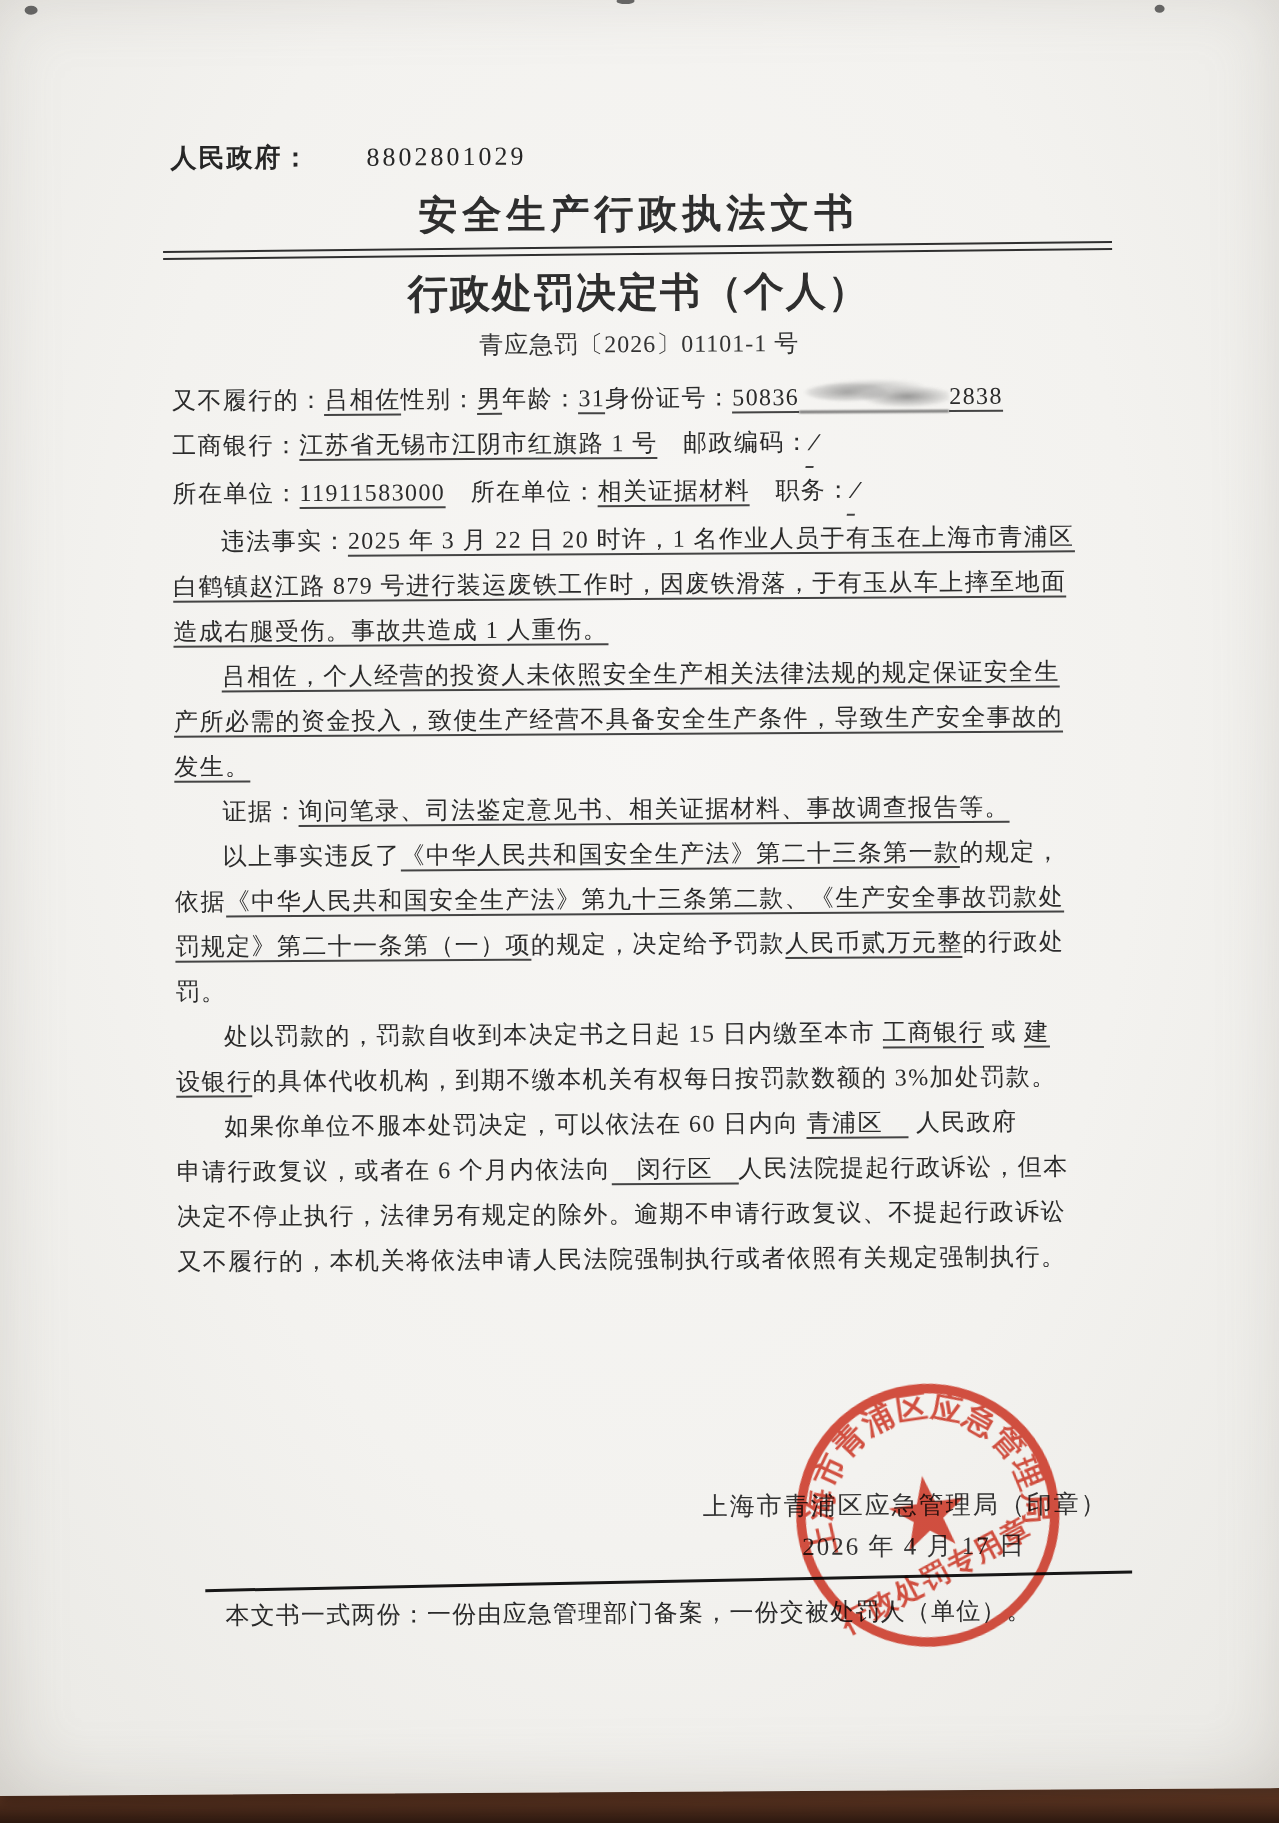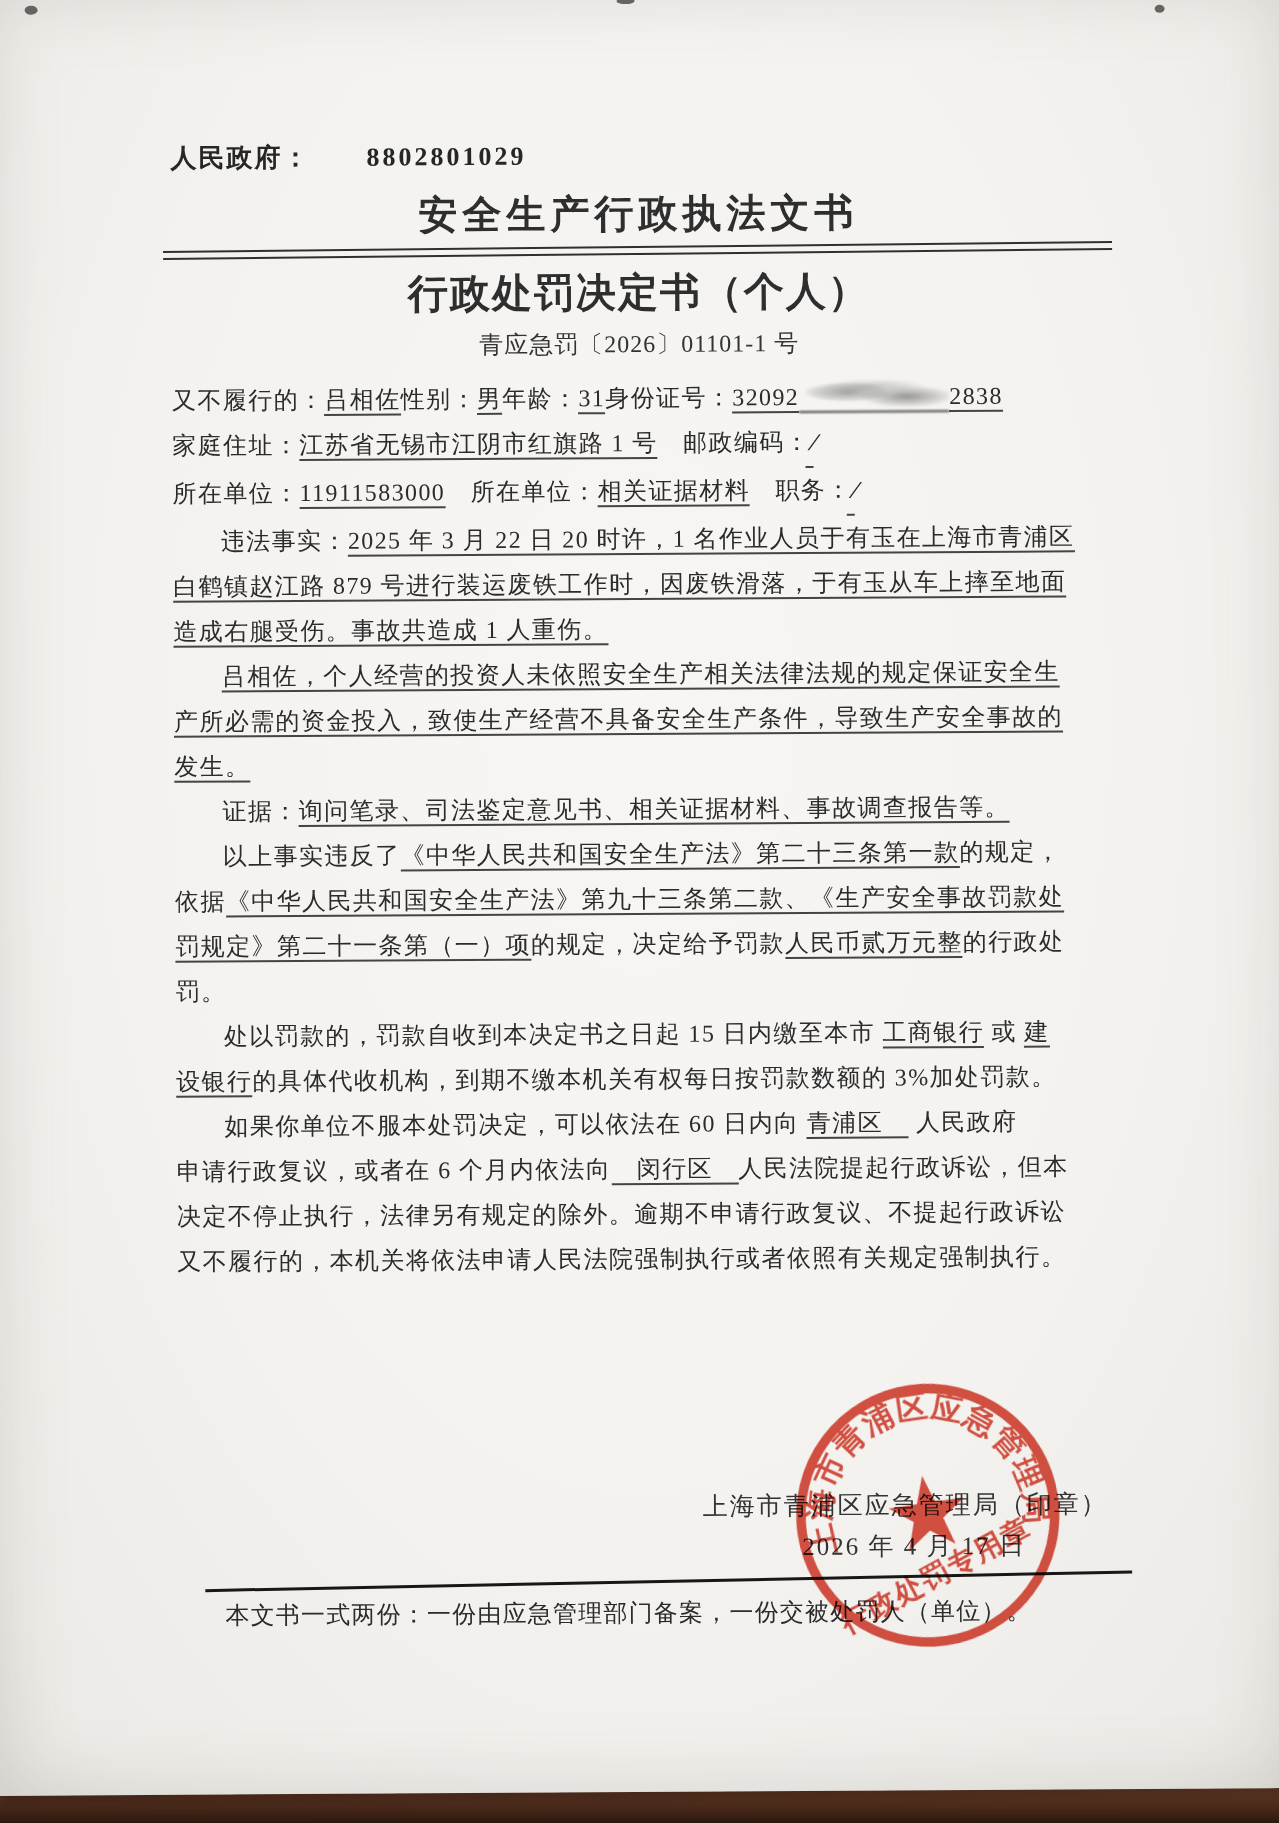--- a/index.html
+++ b/index.html
@@ -9,21 +9,21 @@
   .desk{position:absolute;left:0;bottom:0;width:100%;height:46px;
         background:linear-gradient(180deg,#8a5d44 0%,#5d3623 45%,#2c180f 100%);}
   .paper{position:absolute;left:-8px;top:-10px;width:1296px;height:1802px;
          background:
            radial-gradient(ellipse at 50% 40%, #f7f6f4 0%, #f3f2ef 55%, #ecebe7 90%, #e4e2dd 100%);
          box-shadow:inset 0 0 70px rgba(150,145,138,.28), 0 6px 14px rgba(30,15,8,.55);
          transform:rotate(-0.35deg);transform-origin:50% 50%;}
   .speck{position:absolute;background:#3a3a3a;border-radius:50%;opacity:.75;}
   .content{position:absolute;left:183px;top:0;width:935px;color:#262626;}
   .org-line{margin-top:148px;font-size:26px;font-weight:bold;letter-spacing:2px;white-space:nowrap;}
-  .org-value{margin-left:56px;font-weight:700;letter-spacing:3px;}
+  .org-value{margin-left:56px;font-weight:400;letter-spacing:3px;}
   .title{margin-top:14px;text-align:center;font-size:39px;font-weight:bold;letter-spacing:5px;color:#2e2e2e;}
   .double-rule{margin-top:5px;margin-left:-8px;margin-right:-6px;height:5px;
                border-top:2px solid #2f2f2f;border-bottom:2px solid #2f2f2f;
                transform:rotate(-0.25deg);}
   .subtitle{margin-top:10px;text-align:center;font-size:40px;font-weight:bold;letter-spacing:2px;color:#2e2e2e;}
   .docno{margin-top:8px;text-align:center;font-size:24px;letter-spacing:1px;color:#333;}
   .lines{margin-top:16px;}
   .line{font-size:24px;line-height:45px;letter-spacing:1.4px;white-space:nowrap;color:#2b2b2b;}
   .ind{text-indent:48px;}
   .u{border-bottom:2px solid #444;padding-bottom:1px;}
@@ -61,25 +61,25 @@
       </div>
 
       <div class="title">安全生产行政执法文书</div>
       <div class="double-rule"></div>
       <div class="subtitle">行政处罚决定书（个人）</div>
       <div class="docno">青应急罚〔2026〕01101-1 号</div>
 
       <div class="lines">
 
         <div class="line">
-          <span>又不履行的：</span><span class="u">吕相佐</span><span>性别：</span><span class="u">男</span><span>年龄：</span><span class="u">31</span><span>身份证号：</span><span class="u">32092</span><span class="u redact"></span><span class="u">2838</span>
+          <span>又不履行的：</span><span class="u">吕相佐</span><span>性别：</span><span class="u">男</span><span>年龄：</span><span class="u">31</span><span>身份证号：</span><span class="u">50836</span><span class="u redact"></span><span class="u">2838</span>
         </div>
 
         <div class="line">
-          <span>家庭住址：</span><span class="u">江苏省无锡市江阴市红旗路 1 号</span><span>　邮政编码：</span><span class="u slash">/</span>
+          <span>工商银行：</span><span class="u">江苏省无锡市江阴市红旗路 1 号</span><span>　邮政编码：</span><span class="u slash">/</span>
         </div>
 
         <div class="line">
           <span>所在单位：</span><span class="u">11911583000</span><span>　所在单位：</span><span class="u">相关证据材料</span><span>　职务：</span><span class="u slash">/</span>
         </div>
 
         <div class="line ind">
           <span>违法事实：</span><span class="u">2025 年 3 月 22 日 20 时许，1 名作业人员于有玉在上海市青浦区</span>
         </div>
         <div class="line">

